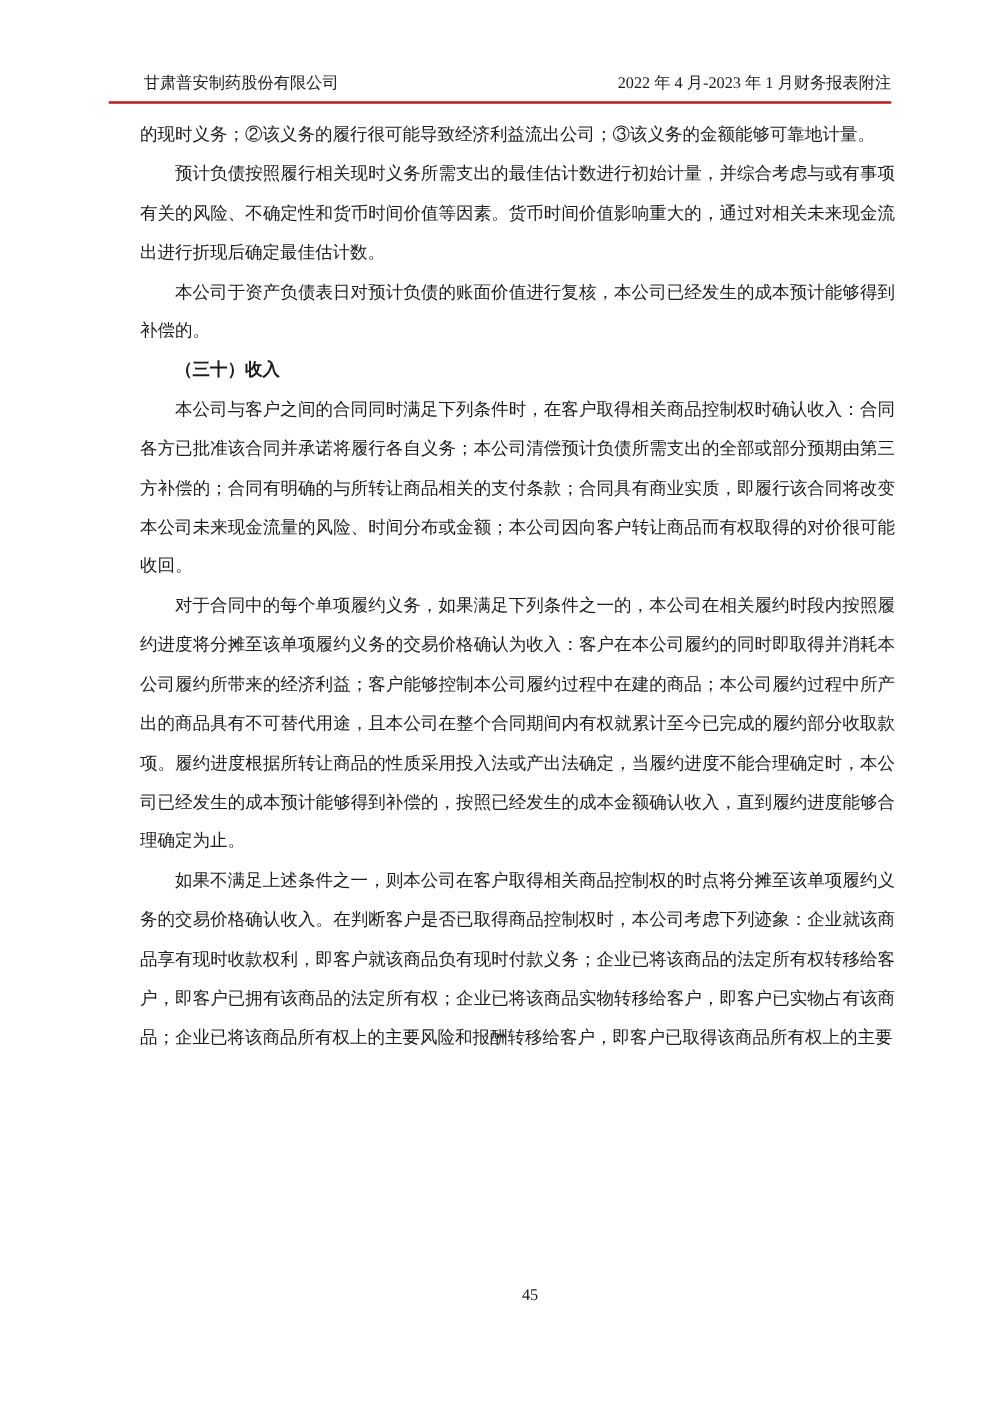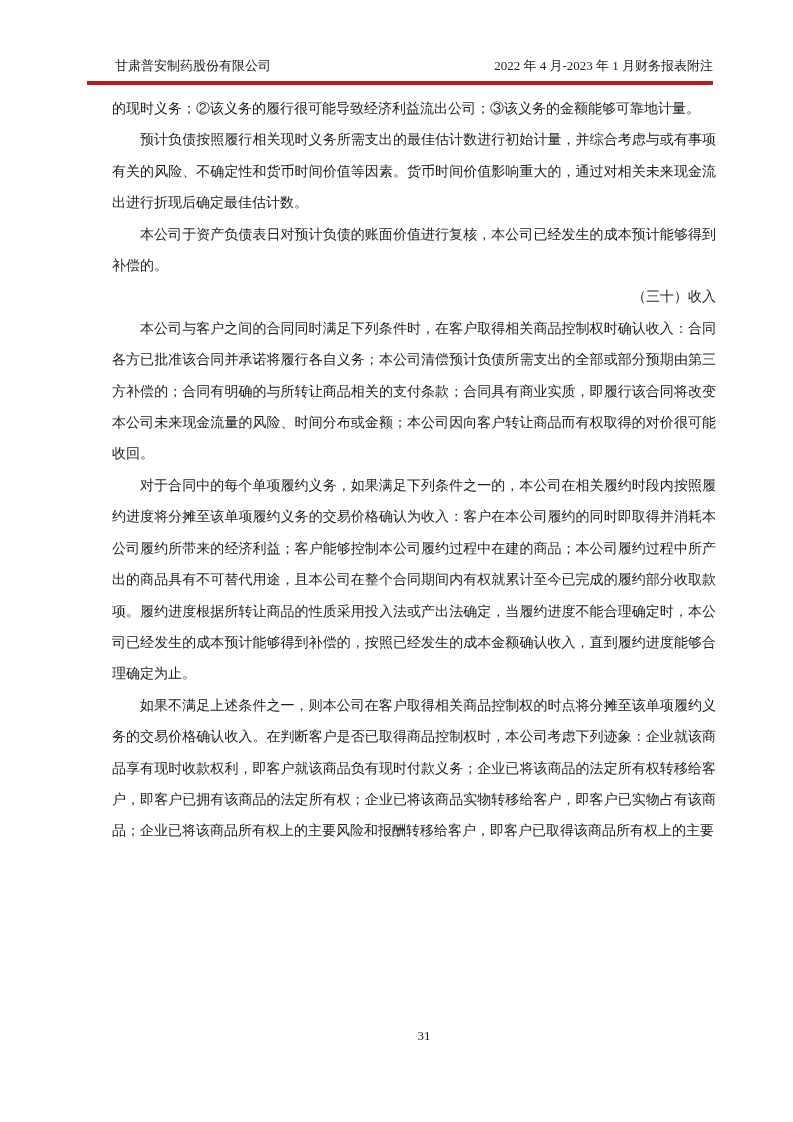--- a/index.html
+++ b/index.html
@@ -17,21 +17,21 @@
     overflow: hidden;
   }
   .doc-header {
     position: absolute;
     left: 87px;
     top: 58px;
     width: 626px;
     display: flex;
     justify-content: space-between;
     align-items: flex-end;
-    border-bottom: 4px solid #b91c1c;
+    border-bottom: 2px solid #b91c1c;
     padding-bottom: 7px;
     font-size: 13px;
     line-height: 16px;
     white-space: nowrap;
     gap: 24px;
   }
   .doc-header .company {
     padding-left: 28px;
   }
   .doc-body {
@@ -45,22 +45,22 @@
   }
   .doc-body p {
     margin: 0;
     padding: 0;
     text-indent: 2em;
   }
   .doc-body p.no-indent {
     text-indent: 0;
   }
   .doc-body p.section-heading {
-    font-weight: normal;
-    text-align: right;
+    font-weight: bold;
+    text-align: left;
   }
   .doc-footer {
     position: absolute;
     left: 124px;
     top: 1028px;
     width: 600px;
     text-align: center;
     font-size: 13px;
     line-height: 16px;
   }
@@ -78,15 +78,15 @@
   <div class="doc-body">
     <p class="no-indent">的现时义务；②该义务的履行很可能导致经济利益流出公司；③该义务的金额能够可靠地计量。</p>
     <p>预计负债按照履行相关现时义务所需支出的最佳估计数进行初始计量，并综合考虑与或有事项有关的风险、不确定性和货币时间价值等因素。货币时间价值影响重大的，通过对相关未来现金流出进行折现后确定最佳估计数。</p>
     <p>本公司于资产负债表日对预计负债的账面价值进行复核，本公司已经发生的成本预计能够得到补偿的。</p>
     <p class="section-heading">（三十）收入</p>
     <p>本公司与客户之间的合同同时满足下列条件时，在客户取得相关商品控制权时确认收入：合同各方已批准该合同并承诺将履行各自义务；本公司清偿预计负债所需支出的全部或部分预期由第三方补偿的；合同有明确的与所转让商品相关的支付条款；合同具有商业实质，即履行该合同将改变本公司未来现金流量的风险、时间分布或金额；本公司因向客户转让商品而有权取得的对价很可能收回。</p>
     <p>对于合同中的每个单项履约义务，如果满足下列条件之一的，本公司在相关履约时段内按照履约进度将分摊至该单项履约义务的交易价格确认为收入：客户在本公司履约的同时即取得并消耗本公司履约所带来的经济利益；客户能够控制本公司履约过程中在建的商品；本公司履约过程中所产出的商品具有不可替代用途，且本公司在整个合同期间内有权就累计至今已完成的履约部分收取款项。履约进度根据所转让商品的性质采用投入法或产出法确定，当履约进度不能合理确定时，本公司已经发生的成本预计能够得到补偿的，按照已经发生的成本金额确认收入，直到履约进度能够合理确定为止。</p>
     <p>如果不满足上述条件之一，则本公司在客户取得相关商品控制权的时点将分摊至该单项履约义务的交易价格确认收入。在判断客户是否已取得商品控制权时，本公司考虑下列迹象：企业就该商品享有现时收款权利，即客户就该商品负有现时付款义务；企业已将该商品的法定所有权转移给客户，即客户已拥有该商品的法定所有权；企业已将该商品实物转移给客户，即客户已实物占有该商品；企业已将该商品所有权上的主要风险和报酬转移给客户，即客户已取得该商品所有权上的主要</p>
   </div>
 
-  <div class="doc-footer">31</div>
+  <div class="doc-footer">45</div>
 
 </div>
 
 </body></html>

